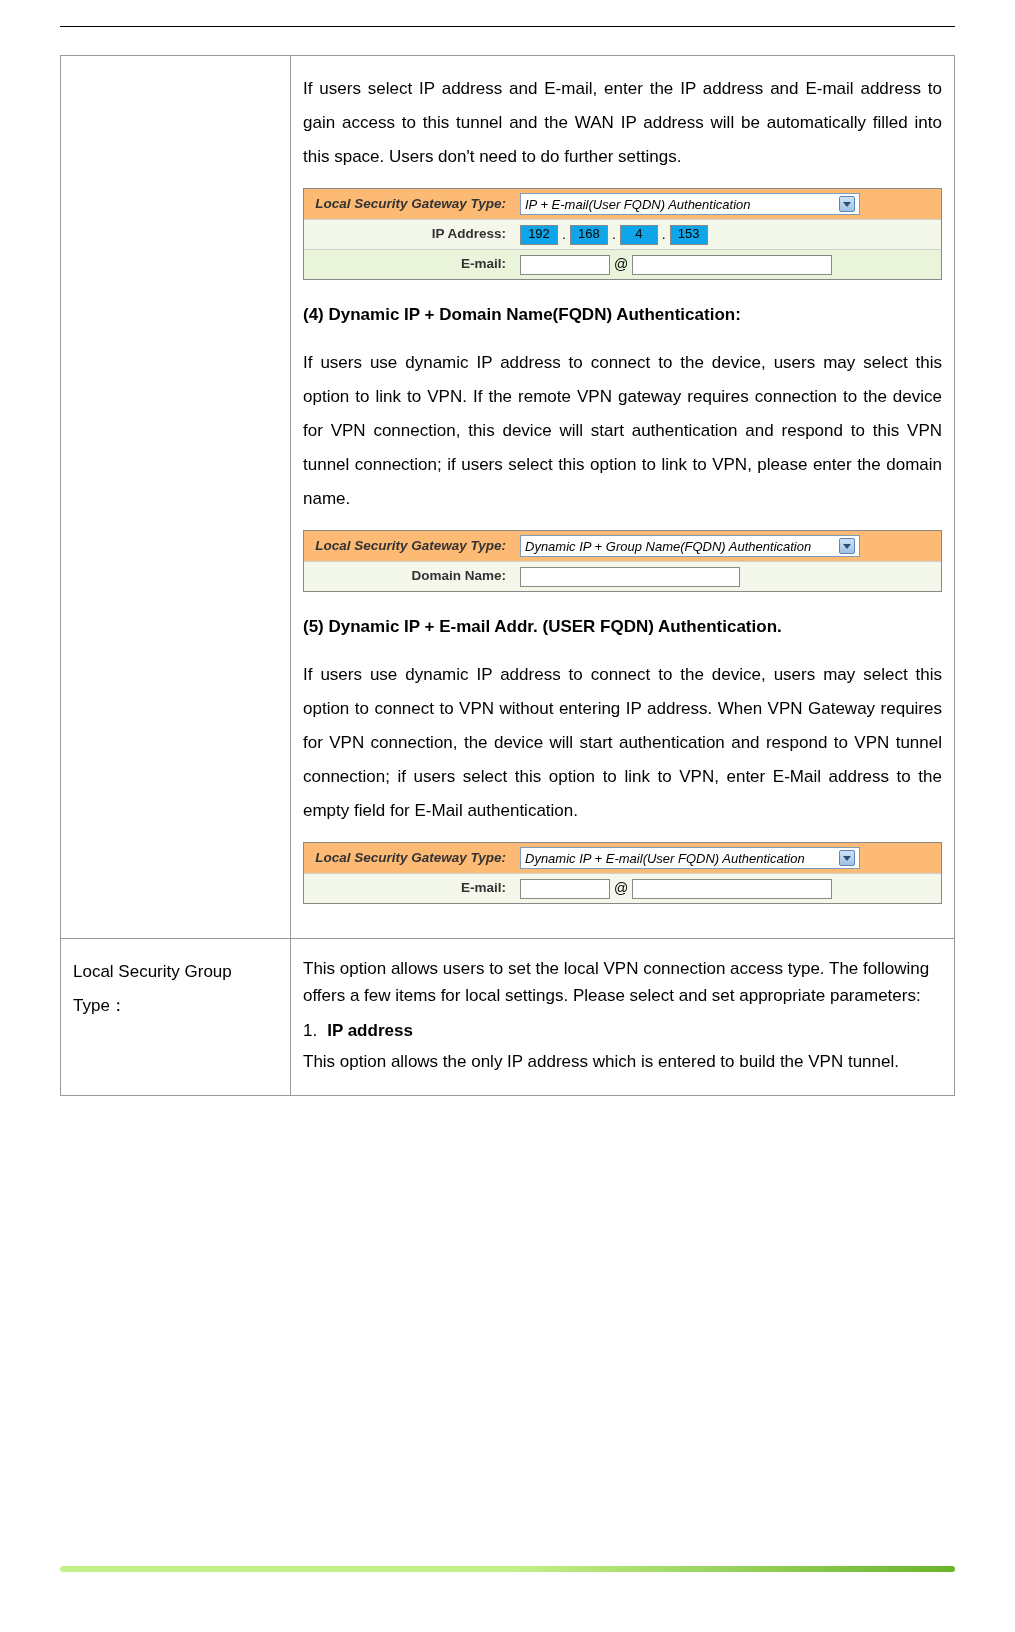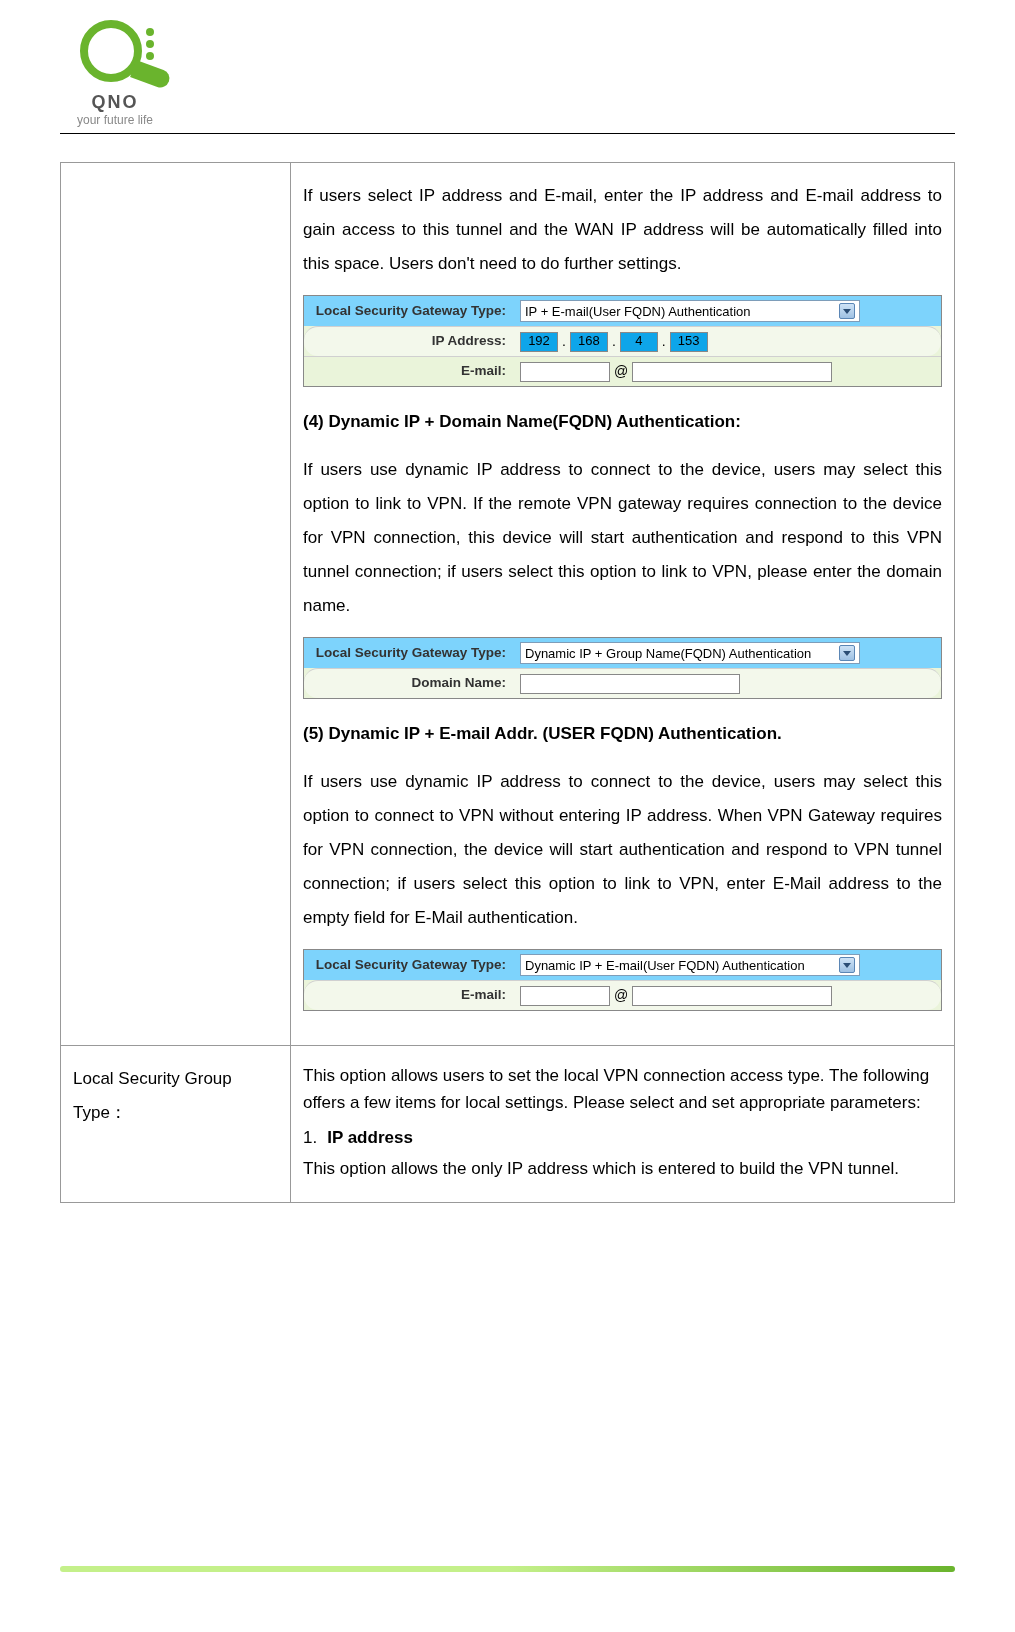--- a/index.html
+++ b/index.html
@@ -108,22 +108,22 @@
     margin: 10px 0 18px 0;
     width: 100%;
     background: #eaf4da;
   }
   .form-row {
     display: flex;
     align-items: center;
     border-top: 1px solid #d0d0d0;
     min-height: 30px;
   }
-  .form-row:first-child { border-top: none; background:#7dd3fc; }
-  .form-row.alt { background: #f3f8eb; border-radius: 14px; }
+  .form-row:first-child { border-top: none; background:#fdba74;font-style:italic; }
+  .form-row.alt { background: #f3f8eb; }
   .form-label {
     width: 210px;
     text-align: right;
     padding: 4px 8px;
     font-weight: bold;
     color: #333;
     font-size: 13.5px;
   }
   .form-ctrl {
     flex: 1;
@@ -193,33 +193,20 @@
     left: 0; right: 0;
     text-align: center;
     font-size: 16px;
   }
 </style>
 </head>
 <body>
 
 <div class="page">
   <div class="header-row">
-    <div class="logo">
-      <div class="logo-mark">
-        <div class="logo-circle"></div>
-        <div class="logo-tail"></div>
-        <div class="logo-dots">
-            <div class="logo-dot"></div>
-            <div class="logo-dot"></div>
-            <div class="logo-dot"></div>
-          </div>
-      </div>
-      <div class="logo-text">QNO</div>
-      <div class="logo-tagline">your future life</div>
-    </div>
   </div>
   <hr class="hr">
 
   <table class="main">
     <tbody>
       <tr>
         <td class="left-col"></td>
         <td>
           <div class="para">If users select IP address and E-mail, enter the IP address and E-mail address to gain access to this tunnel and the WAN IP address will be automatically filled into this space. Users don't need to do further settings.</div>
 

